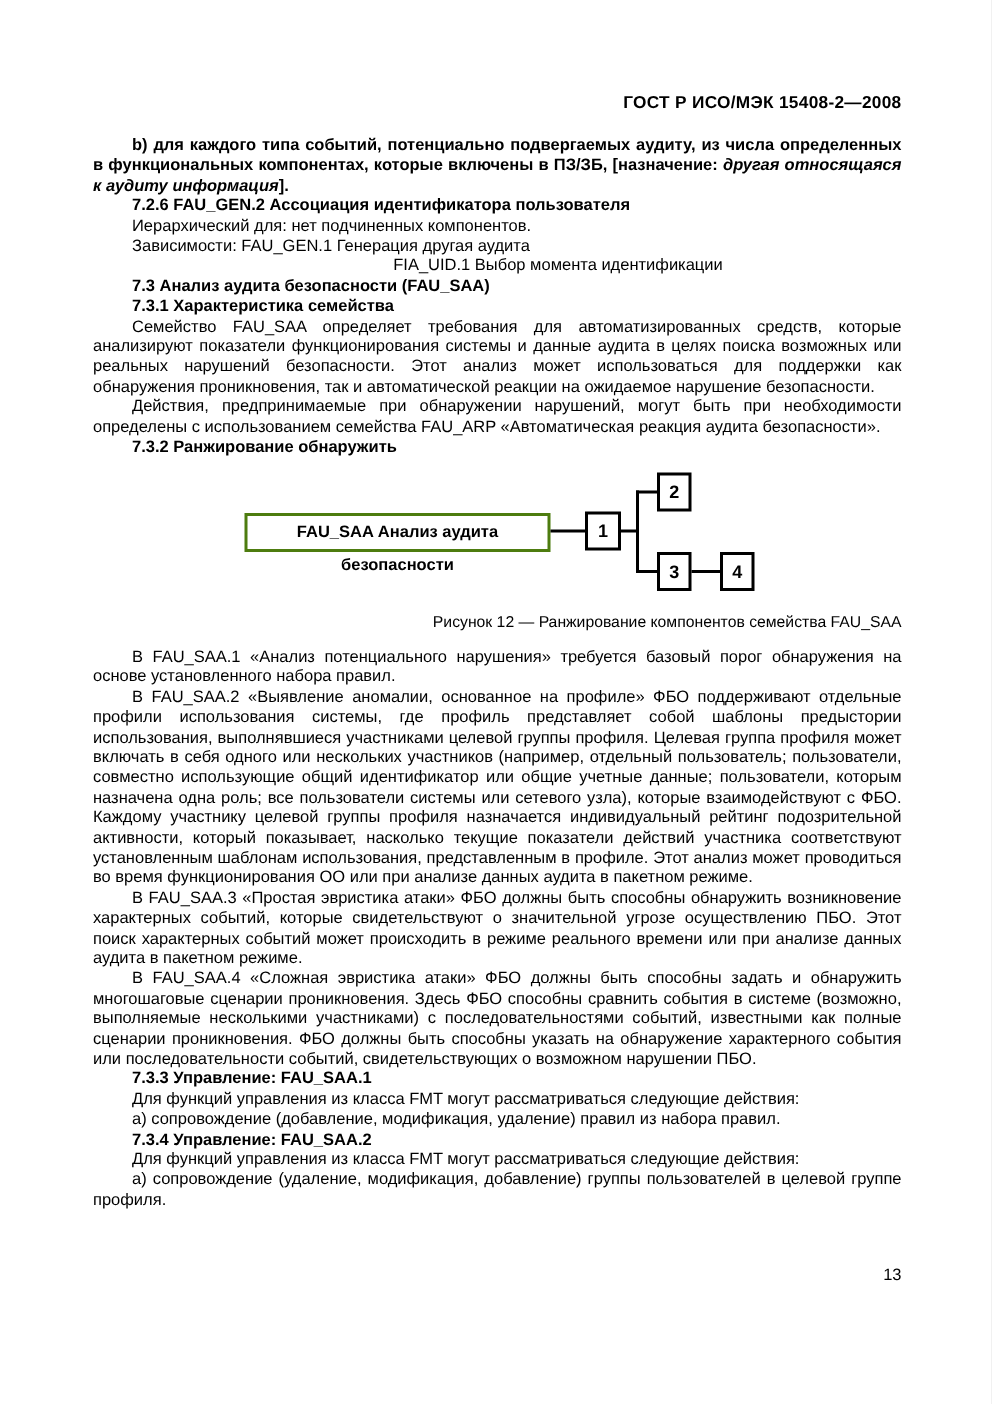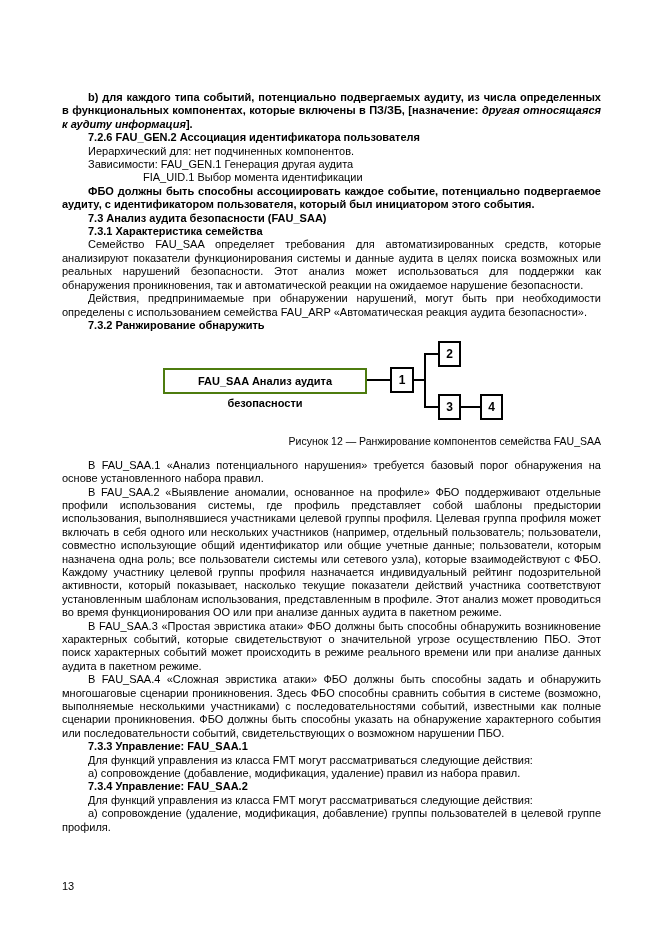--- a/index.html
+++ b/index.html
@@ -17,21 +17,21 @@
     text-align:right;font-weight:bold;font-size:11.5px;
     letter-spacing:0.2px;
   }
   .body-text{
     position:absolute;top:91px;left:62px;width:539px;
     font-size:11px;line-height:13.4px;text-align:justify;
   }
   .body-text p{margin:0;text-indent:26px;}
   p.bold{font-weight:bold;}
   .bi{font-weight:bold;font-style:italic;}
-  p.dep2{text-indent:0;padding-left:81px;text-align:left;}
+  p.dep2{text-indent:0;padding-left:81px;text-align:center;}
   
   .figure{
     position:relative;height:80px;margin-top:9px;
   }
   .fam-box{
     position:absolute;left:101px;top:27px;width:200px;height:22px;
     border:2px solid #4d7c0f;font-weight:bold;font-size:11px;
     text-align:center;line-height:22px;text-indent:0;
   }
   .node{
@@ -49,39 +49,39 @@
   .l-v{left:362px;top:12px;width:2px;height:55px;}
   .l-v-2{left:362px;top:12px;width:14px;height:2px;}
   .l-v-3{left:362px;top:65px;width:14px;height:2px;}
   .l-3-4{left:399px;top:65px;width:19px;height:2px;}
   .caption{
     text-align:right;text-indent:0 !important;
     font-size:10.5px;margin-top:14px !important;margin-bottom:10px !important;
   }
   .after-fig{margin-top:2px !important;}
   .page-number{
-    position:absolute;top:880px;left:62px;width:539px;
-    text-align:left;font-size:11px;
+    position:absolute;top:844px;left:62px;width:539px;
+    text-align:right;font-size:11px;
   }
 </style>
 </head>
 <body>
 
 <div class="page">
 
+  <div class="header">ГОСТ Р ИСО/МЭК 15408-2—2008</div>
 
   <div class="body-text">
 
     <p class="bold"><span>b) для каждого типа событий, потенциально подвергаемых аудиту, из числа определенных в функциональных компонентах, которые включены в ПЗ/ЗБ, [назначение: </span><span class="bi">другая относящаяся к аудиту информация</span><span>].</span></p>
 
     <p class="bold">7.2.6 FAU_GEN.2 Ассоциация идентификатора пользователя</p>
     <p>Иерархический для: нет подчиненных компонентов.</p>
     <p>Зависимости: FAU_GEN.1 Генерация другая аудита</p>
     <p class="dep2">FIA_UID.1 Выбор момента идентификации</p>
-    <p class="bold">ФБО должны быть способны ассоциировать каждое событие, потенциально подвергаемое аудиту, с идентификатором пользователя, который был инициатором этого события.</p>
     <p class="bold">7.3 Анализ аудита безопасности (FAU_SAA)</p>
     <p class="bold">7.3.1 Характеристика семейства</p>
     <p>Семейство FAU_SAA определяет требования для автоматизированных средств, которые анализируют показатели функционирования системы и данные аудита в целях поиска возможных или реальных нарушений безопасности. Этот анализ может использоваться для поддержки как обнаружения проникновения, так и автоматической реакции на ожидаемое нарушение безопасности.</p>
     <p>Действия, предпринимаемые при обнаружении нарушений, могут быть при необходимости определены с использованием семейства FAU_ARP «Автоматическая реакция аудита безопасности».</p>
     <p class="bold">7.3.2 Ранжирование обнаружить</p>
 
     <div class="figure">
       <div class="fam-box">FAU_SAA Анализ аудита безопасности</div>
       <div class="cline l-fam-1"></div>
       <div class="node n1">1</div>

